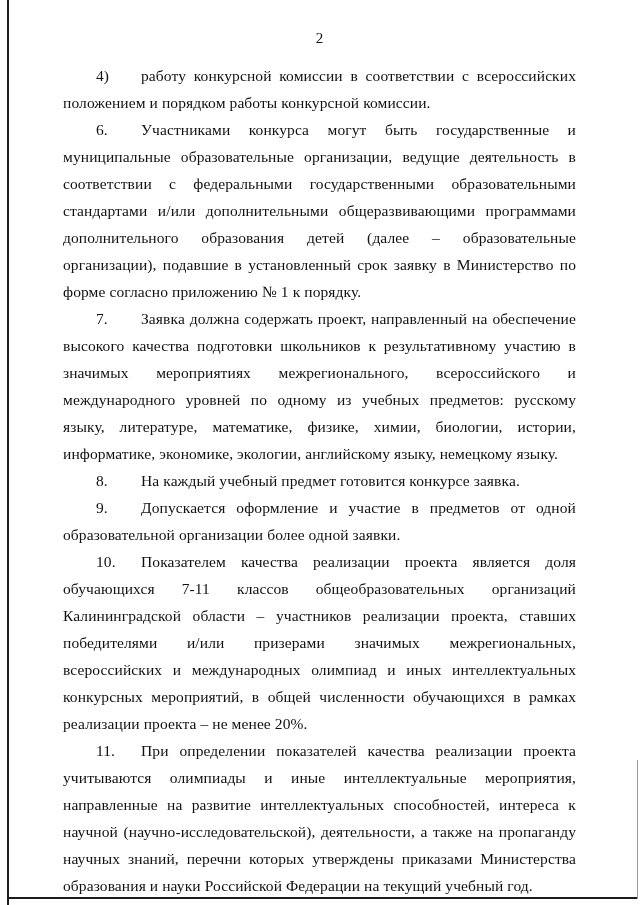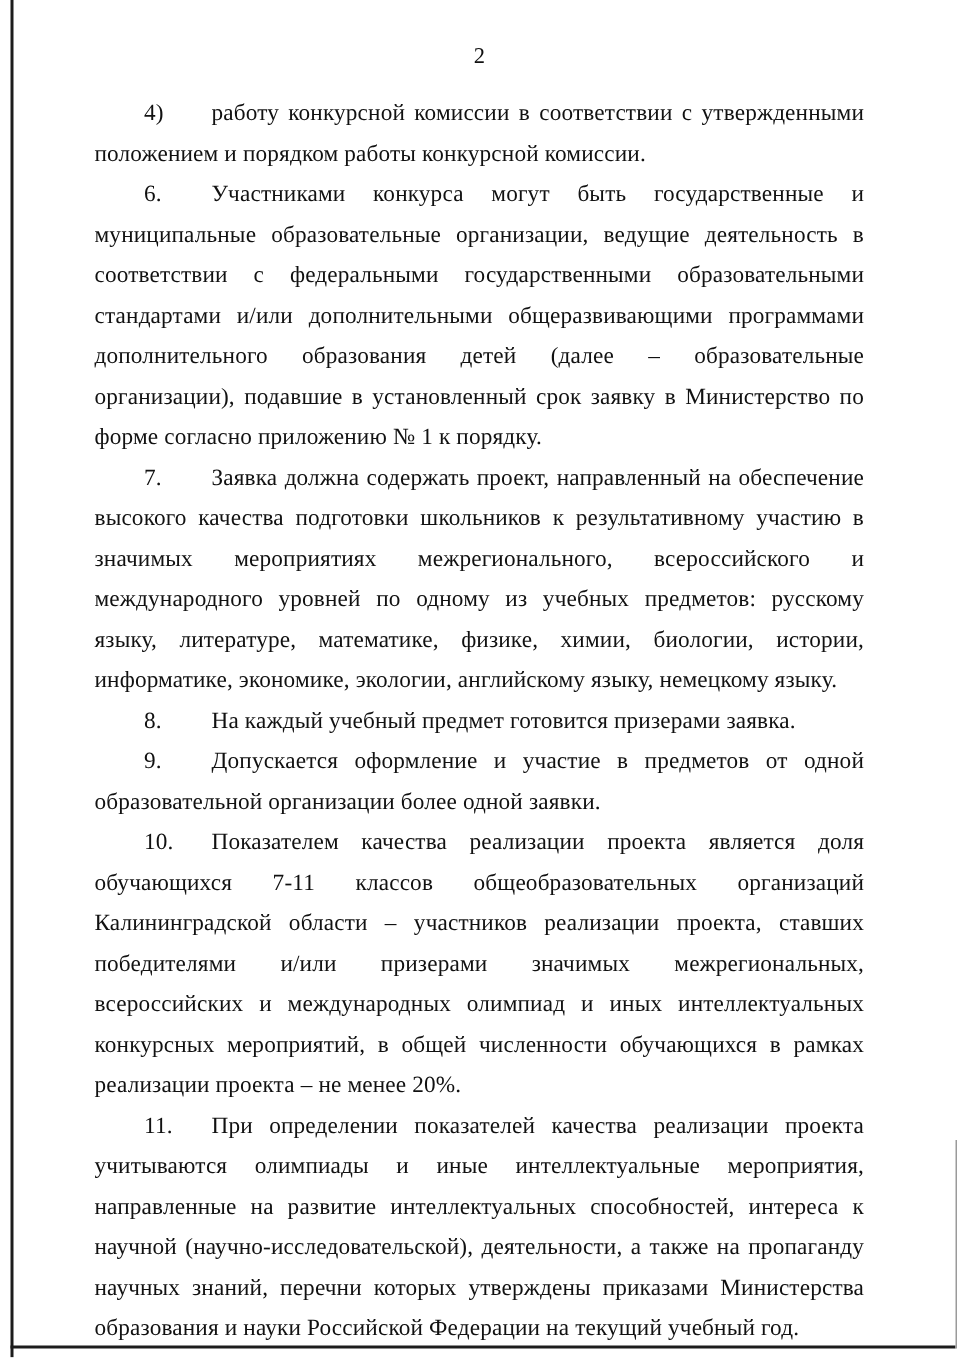--- a/index.html
+++ b/index.html
@@ -74,27 +74,27 @@
 <body>
 
 <div class="page">
   <div class="border-left"></div>
   <div class="border-bottom"></div>
   <div class="border-right"></div>
 
   <div class="content">
     <div class="page-num">2</div>
 
-    <p class="para"><span class="pnum">4)</span><span>работу конкурсной комиссии в соответствии с утвержденными положением и порядком работы конкурсной комиссии.</span></p>
+    <p class="para"><span class="pnum">4)</span><span>работу конкурсной комиссии в соответствии с всероссийских положением и порядком работы конкурсной комиссии.</span></p>
 
     <p class="para"><span class="pnum">6.</span><span>Участниками конкурса могут быть государственные и муниципальные образовательные организации, ведущие деятельность в соответствии с федеральными государственными образовательными стандартами и/или дополнительными общеразвивающими программами дополнительного образования детей (далее – образовательные организации), подавшие в установленный срок заявку в Министерство по форме согласно приложению № 1 к порядку.</span></p>
 
     <p class="para"><span class="pnum">7.</span><span>Заявка должна содержать проект, направленный на обеспечение высокого качества подготовки школьников к результативному участию в значимых мероприятиях межрегионального, всероссийского и международного уровней по одному из учебных предметов: русскому языку, литературе, математике, физике, химии, биологии, истории, информатике, экономике, экологии, английскому языку, немецкому языку.</span></p>
 
-    <p class="para"><span class="pnum">8.</span><span>На каждый учебный предмет готовится призерами заявка.</span></p>
+    <p class="para"><span class="pnum">8.</span><span>На каждый учебный предмет готовится конкурсе заявка.</span></p>
 
     <p class="para"><span class="pnum">9.</span><span>Допускается оформление и участие в предметов от одной образовательной организации более одной заявки.</span></p>
 
     <p class="para"><span class="pnum">10.</span><span>Показателем качества реализации проекта является доля обучающихся 7-11 классов общеобразовательных организаций Калининградской области – участников реализации проекта, ставших победителями и/или призерами значимых межрегиональных, всероссийских и международных олимпиад и иных интеллектуальных конкурсных мероприятий, в общей численности обучающихся в рамках реализации проекта – не менее 20%.</span></p>
 
     <p class="para"><span class="pnum">11.</span><span>При определении показателей качества реализации проекта учитываются олимпиады и иные интеллектуальные мероприятия, направленные на развитие интеллектуальных способностей, интереса к научной (научно-исследовательской), деятельности, а также на пропаганду научных знаний, перечни которых утверждены приказами Министерства образования и науки Российской Федерации на текущий учебный год.</span></p>
   </div>
 </div>
 
 </body></html>

